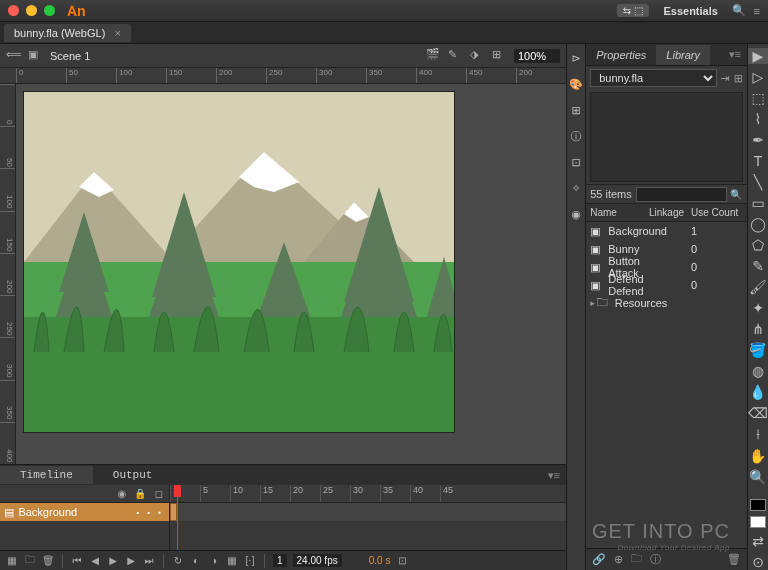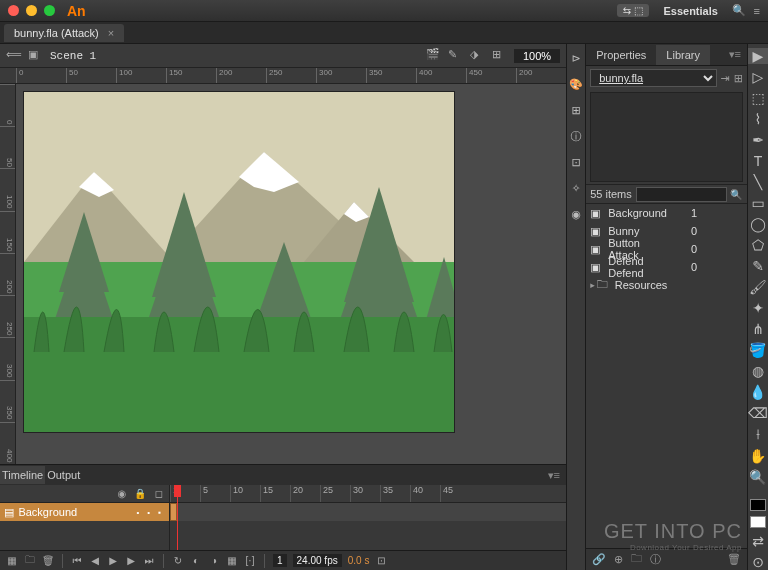--- a/index.html
+++ b/index.html
@@ -27,83 +27,83 @@
 .icon-strip { width:26px; background:#3a3a3a; border-right:1px solid #1a1a1a; display:flex; flex-direction:column; align-items:center; padding-top:6px; gap:10px; }
 .icon-strip .ic { width:16px; height:16px; color:#bbb; display:flex; align-items:center; justify-content:center; }
 .panels-col { width:222px; background:#383838; border-right:1px solid #1a1a1a; display:flex; flex-direction:column; }
 .tools-col { width:26px; background:#3a3a3a; display:flex; flex-direction:column; align-items:center; padding-top:4px; gap:5px; }
 .tool { width:20px; height:20px; color:#c0c0c0; display:flex; align-items:center; justify-content:center; cursor:pointer; font-size:14px; }
 .tool.sel { background:#555; }
 .tool.swatch { width:16px; height:16px; border:1px solid #888; }
 
 
 .stagebar { height:24px; background:#3a3a3a; display:flex; align-items:center; padding:0 6px; gap:6px; border-bottom:1px solid #222; }
-.stagebar .crumb { color:#e0e0e0;font-family:Liberation Mono, monospace; }
+.stagebar .crumb { color:#e0e0e0; }
 .stagebar .spacer { flex:1; }
 .stagebar .ticon { width:16px; height:16px; color:#aaa; }
-.zoom { background:#222; color:#fff; padding:1px 4px; font-size:11px; width:46px; text-align:center; }
+.zoom { background:#222; color:#fff; padding:1px 4px; font-size:11px; width:46px; text-align:left; }
 
 
 .ruler-h { height:16px; background:#3a3a3a; border-bottom:1px solid #222; font-size:8px; color:#999; display:flex; overflow:hidden; padding-left:16px; }
 .ruler-h span { width:50px; flex-shrink:0; border-left:1px solid #666; padding-left:2px; }
 .stage-wrap { flex:1; display:flex; overflow:hidden; background:#4a4a4a; }
 .ruler-v { width:16px; background:#3a3a3a; border-right:1px solid #222; font-size:8px; color:#999; display:flex; flex-direction:column; }
 .ruler-v span { height:50px; border-top:1px solid #666; padding:2px 1px; writing-mode:vertical-rl; text-align:right; }
 .canvas-area { flex:1; overflow:auto; padding:8px; position:relative; }
 .stage { width:430px; height:340px; background:#4fa34f; position:relative; overflow:hidden; box-shadow:0 0 0 1px #222; }
 
 
 .timeline { height:106px; background:#383838; border-top:1px solid #1a1a1a; display:flex; flex-direction:column; }
 .tl-tabs { height:20px; display:flex; align-items:center; background:#2e2e2e; }
-.tl-tab { padding:3px 2px; font-size:11px; color:#ccc; }
+.tl-tab { padding:3px 20px; font-size:11px; color:#ccc;font-family:Liberation Mono, monospace; }
 .tl-tab.active { background:#404040; }
 .tl-body { flex:1; display:flex; }
 .tl-layers { width:170px; background:#383838; border-right:1px solid #222; }
 .tl-header-row { height:18px; background:#3a3a3a; border-bottom:1px solid #222; display:flex; align-items:center; justify-content:flex-end; padding-right:6px; gap:8px; font-size:10px; color:#aaa; }
 .tl-layer { height:18px; background:#c6873e; color:#fff; display:flex; align-items:center; padding:0 4px; gap:4px; font-size:11px; }
 .tl-layer .dots { margin-left:auto; display:flex; gap:8px; font-size:8px; padding-right:4px; }
 .tl-frames { flex:1; background:#383838; position:relative; }
 .tl-ruler { height:18px; background:#3a3a3a; border-bottom:1px solid #222; display:flex; font-size:9px; color:#aaa; }
 .tl-ruler span { width:30px; border-left:1px solid #555; padding-left:2px; }
 .tl-track { height:18px; background:#444; position:relative; }
 .keyframe { position:absolute; left:0; top:0; width:7px; height:18px; background:#d89550; border:1px solid #8a5a28; }
 .playhead { position:absolute; left:7px; top:0; bottom:0; width:1px; background:#e33; }
 .playhead::before { content:""; position:absolute; top:0; left:-3px; width:7px; height:12px; background:#e33; }
 .tl-footer { height:20px; background:#333; border-top:1px solid #1a1a1a; display:flex; align-items:center; padding:0 6px; gap:6px; color:#aaa; font-size:10px; }
 .tl-footer .sep { width:1px; height:14px; background:#555; margin:0 2px; }
 .tl-footer .fld { background:#222; color:#eee; padding:1px 4px; }
-.tl-footer .orange { color:#e09040; }
+.tl-footer .orange { color:#e09040;margin-left:21px; }
 .tl-footer .ic { width:12px; height:12px; display:inline-flex; align-items:center; justify-content:center; }
 
 
 .panel-tabs { height:22px; display:flex; align-items:center; background:#2e2e2e; border-bottom:1px solid #1a1a1a; }
-.ptab { padding:4px 10px; font-size:11px; color:#ccc; }
+.ptab { padding:4px 10px; font-size:11px; color:#ccc;font-style:italic; }
 .ptab.active { background:#404040; }
 .panel-opts { margin-left:auto; padding:0 6px; color:#888; }
 .panel-body { flex:1; background:#383838; display:flex; flex-direction:column; }
 .lib-selector { height:24px; display:flex; align-items:center; padding:0 4px; gap:4px; }
-.lib-selector select { flex:1; background:#2a2a2a; color:#ddd; border:1px solid #555; font-size:11px; padding:1px 4px;text-decoration:underline; }
+.lib-selector select { flex:1; background:#2a2a2a; color:#ddd; border:1px solid #555; font-size:11px; padding:1px 4px; }
 .lib-preview { height:90px; background:#2f2f2f; border:1px solid #222; margin:2px 4px; }
 .lib-count { height:20px; display:flex; align-items:center; padding:0 4px; gap:4px; border-top:1px solid #222; border-bottom:1px solid #222; }
 .lib-search { flex:1; background:#222; border:1px solid #555; height:15px; }
 .lib-cols { height:18px; background:#333; display:flex; align-items:center; font-size:10px; color:#ccc; border-bottom:1px solid #222; }
 .lib-cols span:nth-child(1){flex:1.4;padding-left:4px}
 .lib-cols span:nth-child(2){flex:1}
 .lib-cols span:nth-child(3){width:56px}
 .lib-list { flex:1; overflow:auto; }
 .lib-item { height:18px; display:flex; align-items:center; padding:0 4px; font-size:11px; color:#ddd; }
 .lib-item .li-icon { width:14px; height:12px; margin-right:4px; display:inline-flex; align-items:center; }
 .lib-item .li-name { flex:1.4; }
 .lib-item .li-link { flex:1; }
 .lib-item .li-count { width:52px; text-align:left; }
 .lib-item.folder .arrow { margin-right:2px; color:#999; font-size:9px; }
 .panel-footer { height:22px; background:#333; border-top:1px solid #1a1a1a; display:flex; align-items:center; padding:0 6px; gap:8px; color:#999; }
 
-.watermark { position:absolute; right:26px; bottom:18px; color:#7a7a7a; font-size:20px; font-weight:300; letter-spacing:1px; pointer-events:none; }
-.watermark small { display:block; font-size:8px; letter-spacing:0.5px; color:#666; text-align:right; }
+.watermark { position:absolute; right:38px; bottom:18px; color:#7a7a7a; font-size:20px; font-weight:300; letter-spacing:1px; pointer-events:none; }
+.watermark small { display:block; font-size:8px; letter-spacing:0.5px; color:#666; text-align:right;font-style:italic; }
 </style>
 </head>
 <body>
 
 <div class="titlebar">
   <div class="traffic">
     <div class="dot r"></div>
     <div class="dot y"></div>
     <div class="dot g"></div>
   </div>
@@ -111,21 +111,21 @@
   <div class="titlebar-right">
     <span class="sync-badge">⇆ ⬚</span>
     <span class="workspace-label">Essentials</span>
     <span class="menu-icon">🔍</span>
     <span class="menu-icon">≡</span>
   </div>
 </div>
 
 <div class="doctabs">
   <div class="doctab">
-    <span>bunny.fla (Attack)</span>
+    <span>bunny.fla (WebGL)</span>
     <span class="x">×</span>
   </div>
 </div>
 
 <div class="body-row">
 
   <div class="stage-col">
     <div class="stagebar">
       <span class="ticon">⟸</span>
       <span class="ticon">▣</span>
@@ -291,20 +291,25 @@
           <option>bunny.fla</option>
         </select>
         <span style="color:#999">⇥</span>
         <span style="color:#999">⊞</span>
       </div>
       <div class="lib-preview"></div>
       <div class="lib-count">
         <span>55 items</span>
         <div class="lib-search"></div>
         <span style="color:#999;font-size:10px">🔍</span>
+      </div>
+      <div class="lib-cols">
+        <span>Name</span>
+        <span>Linkage</span>
+        <span>Use Count</span>
       </div>
       <div class="lib-list" id="liblist">
           <div class="lib-item">
             <span class="li-icon">▣</span>
             <span class="li-name">Background</span>
             <span class="li-link"></span>
             <span class="li-count">1</span>
           </div>
           <div class="lib-item">
             <span class="li-icon">▣</span>

